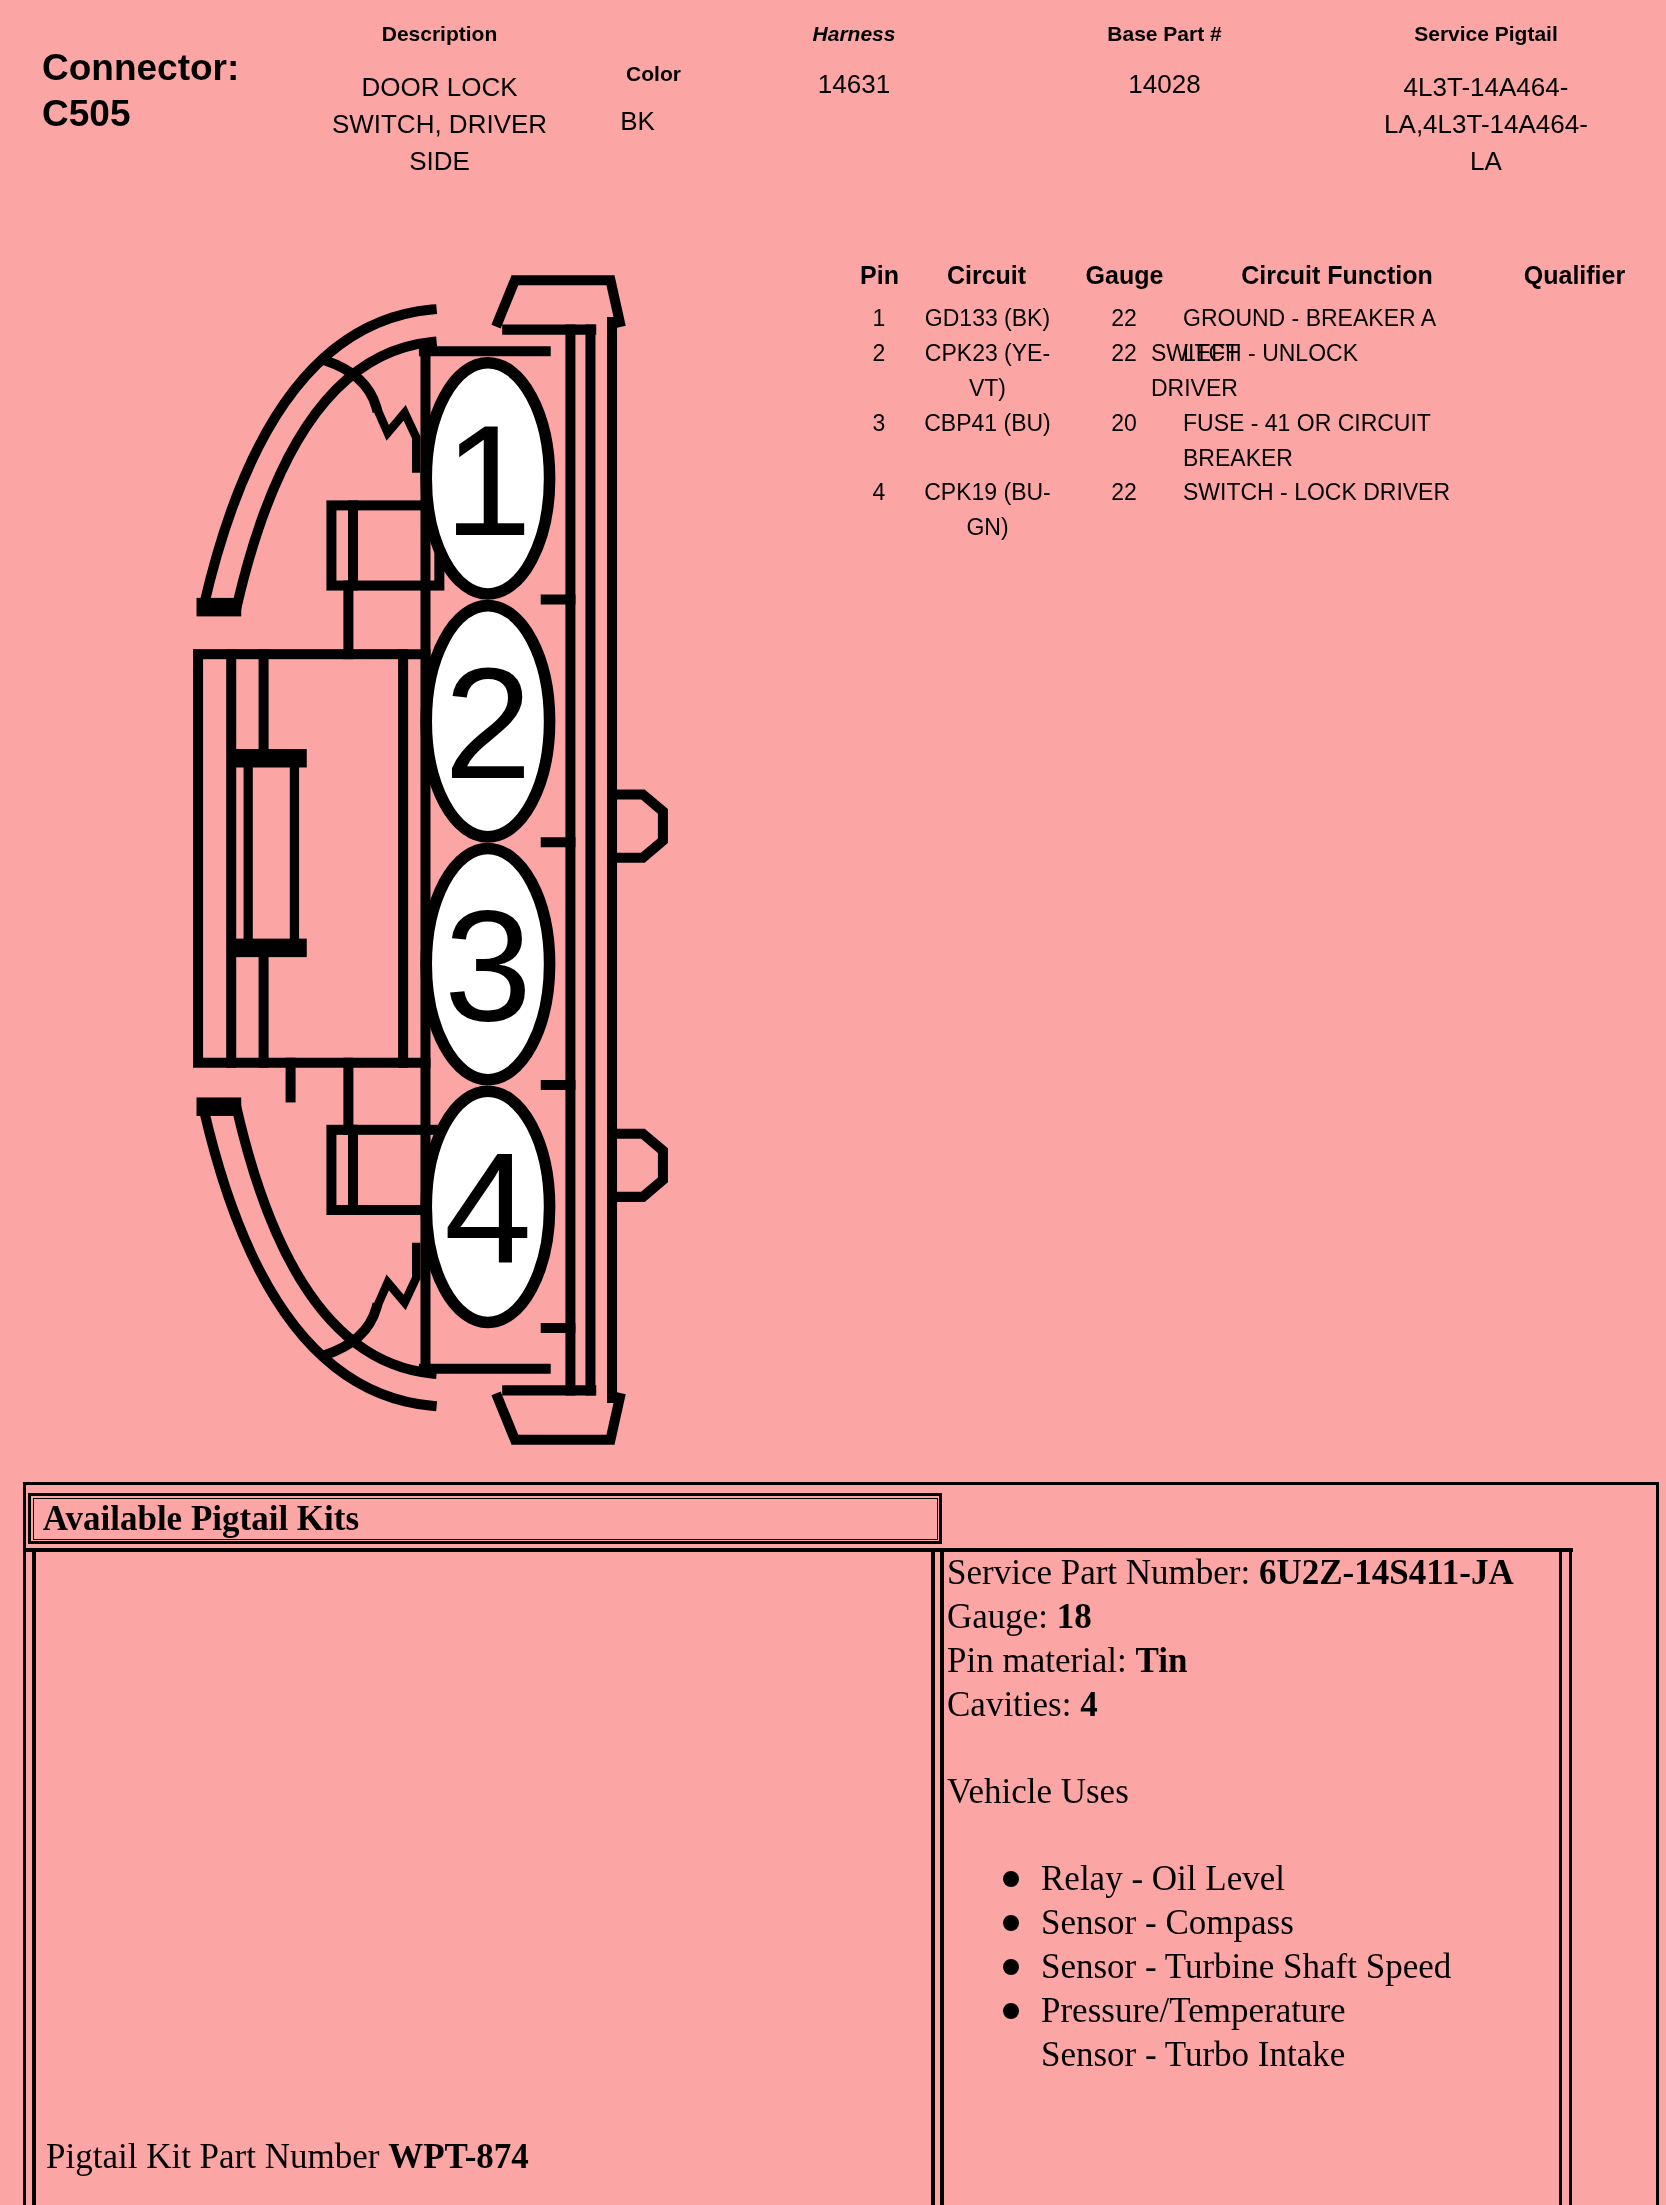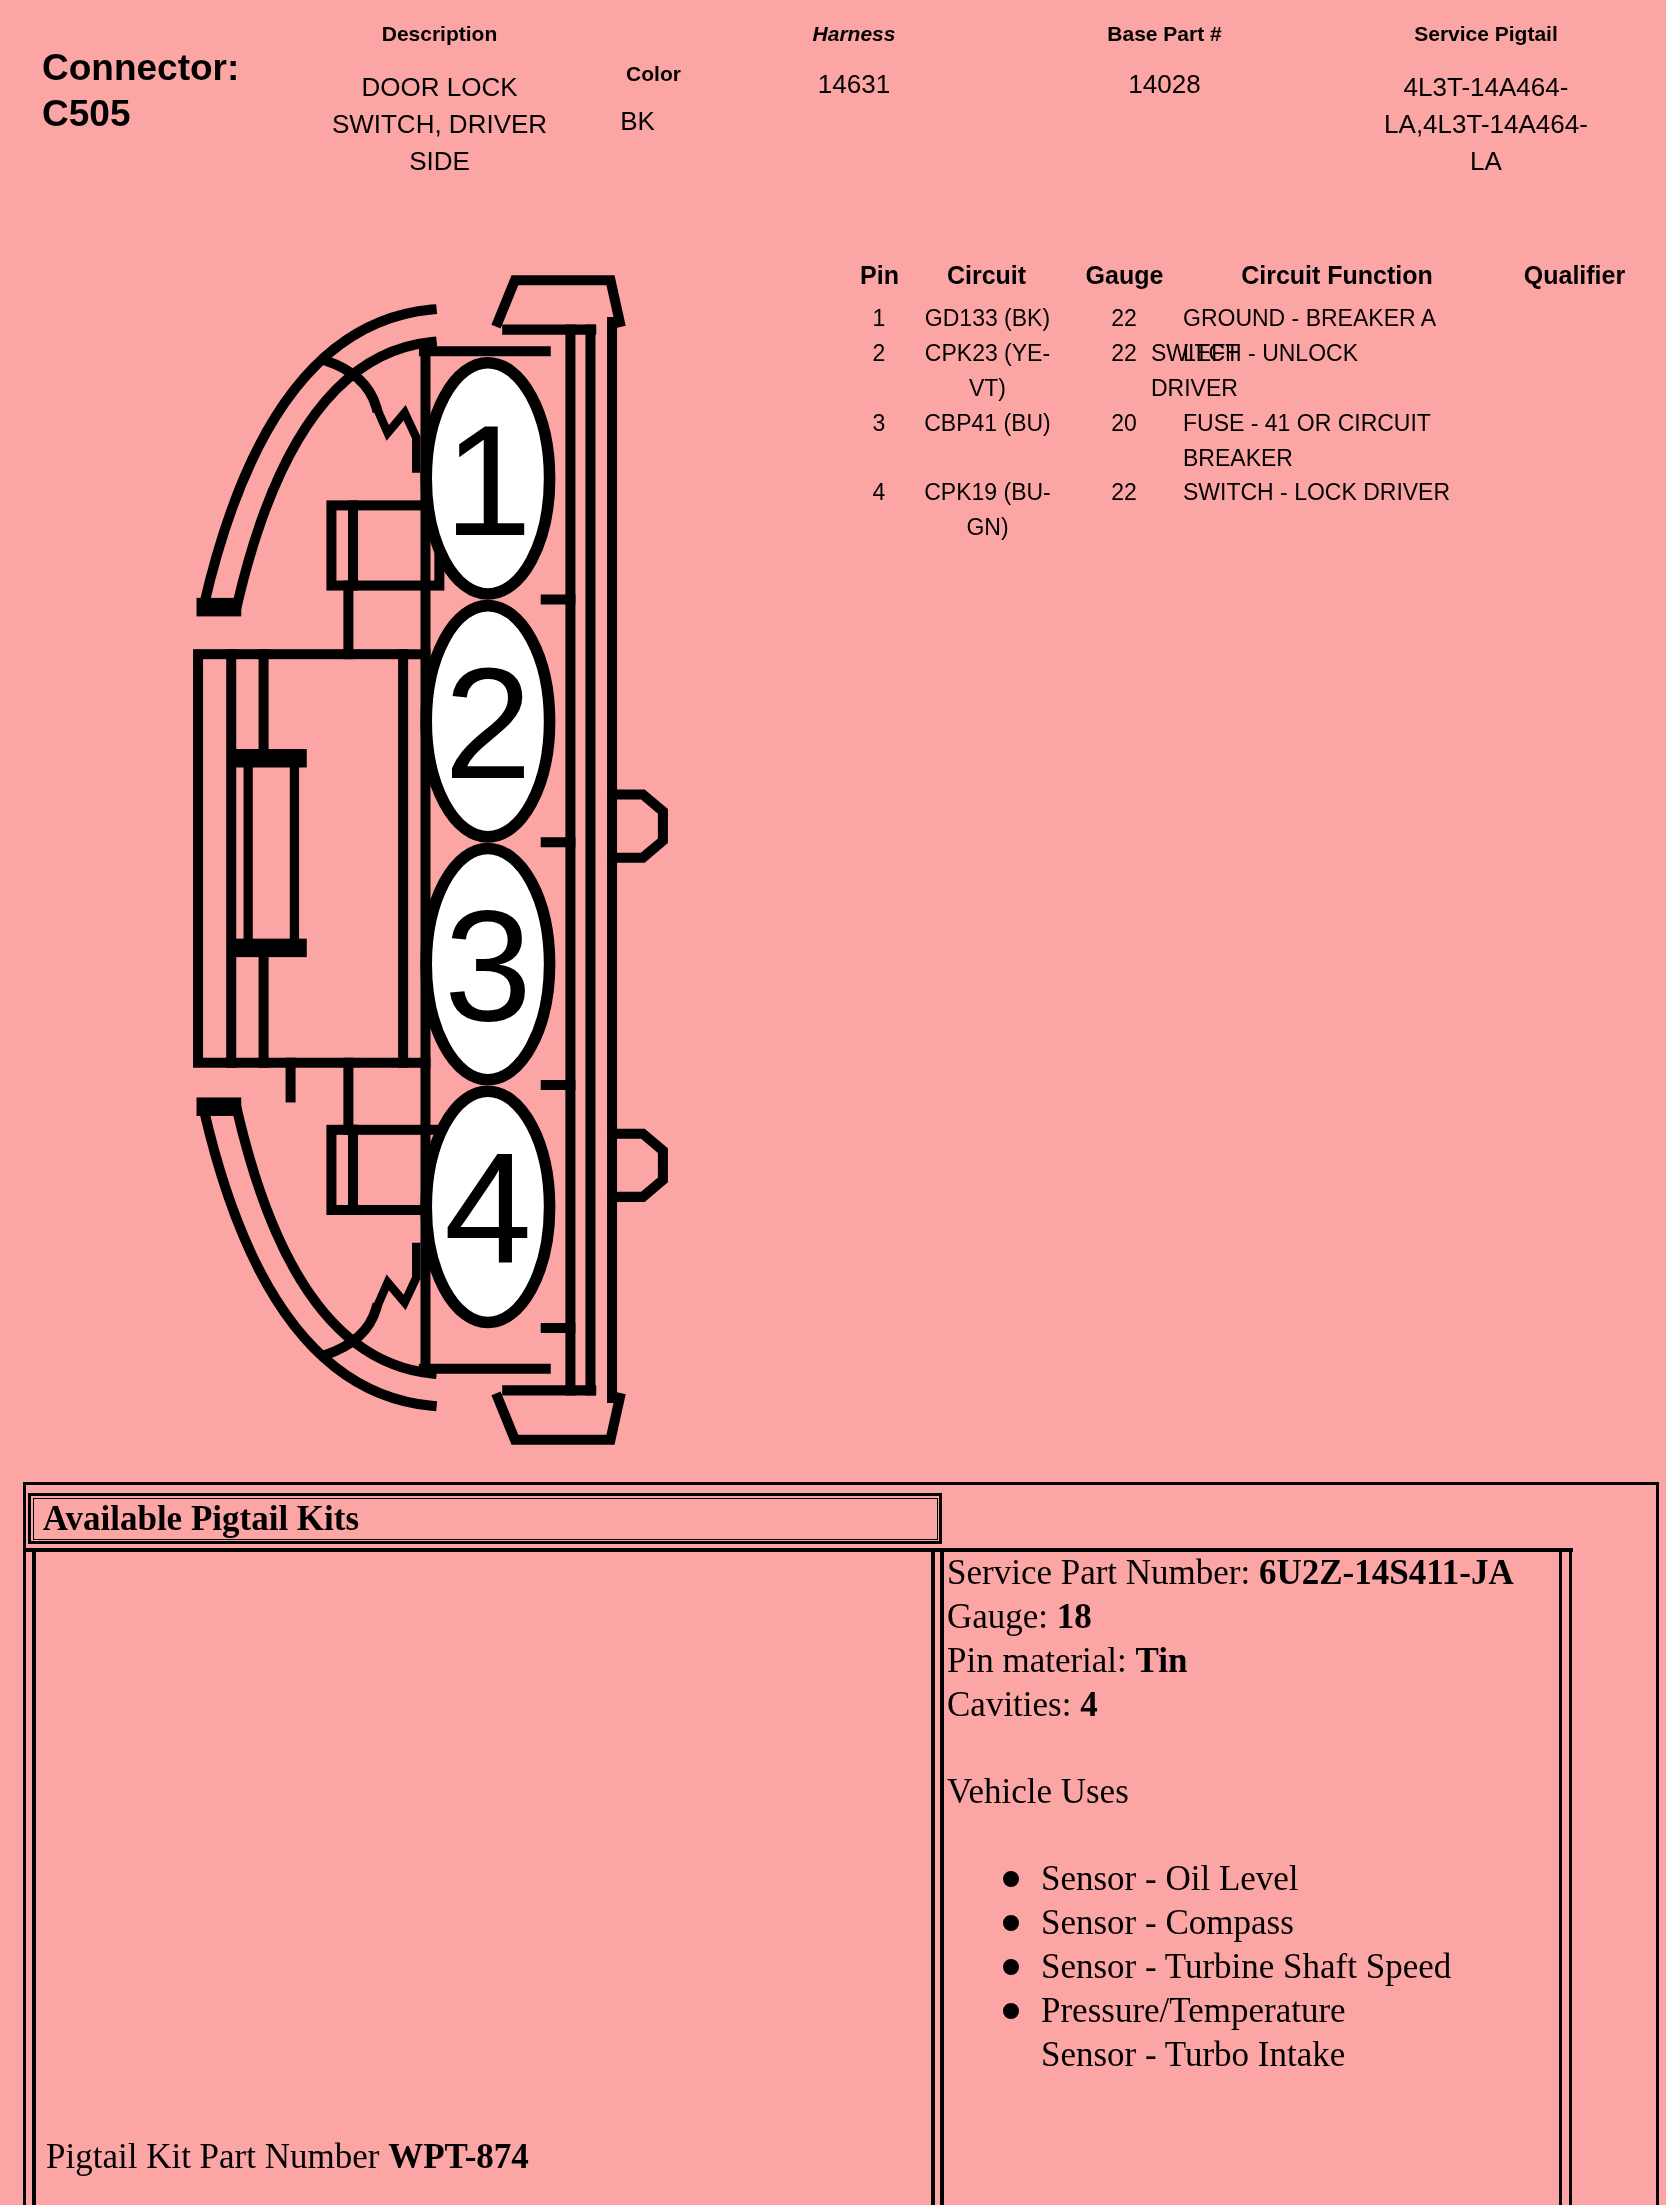--- a/index.html
+++ b/index.html
@@ -207,21 +207,21 @@
     </div>
     <div class="info-line">
       <span>Cavities: </span><span class="b">4</span>
     </div>
 
     <div class="info-line" style="margin-top:43px;">Vehicle Uses</div>
 
     <div style="margin-top:43px;">
       <div class="vu-item">
         <i class="bullet-dot"></i>
-        <span>Sensor - Oil Level</span>
+        <span>Relay - Oil Level</span>
       </div>
       <div class="vu-item">
         <i class="bullet-dot"></i>
         <span>Sensor - Compass</span>
       </div>
       <div class="vu-item">
         <i class="bullet-dot"></i>
         <span>Sensor - Turbine Shaft Speed</span>
       </div>
       <div class="vu-item">

